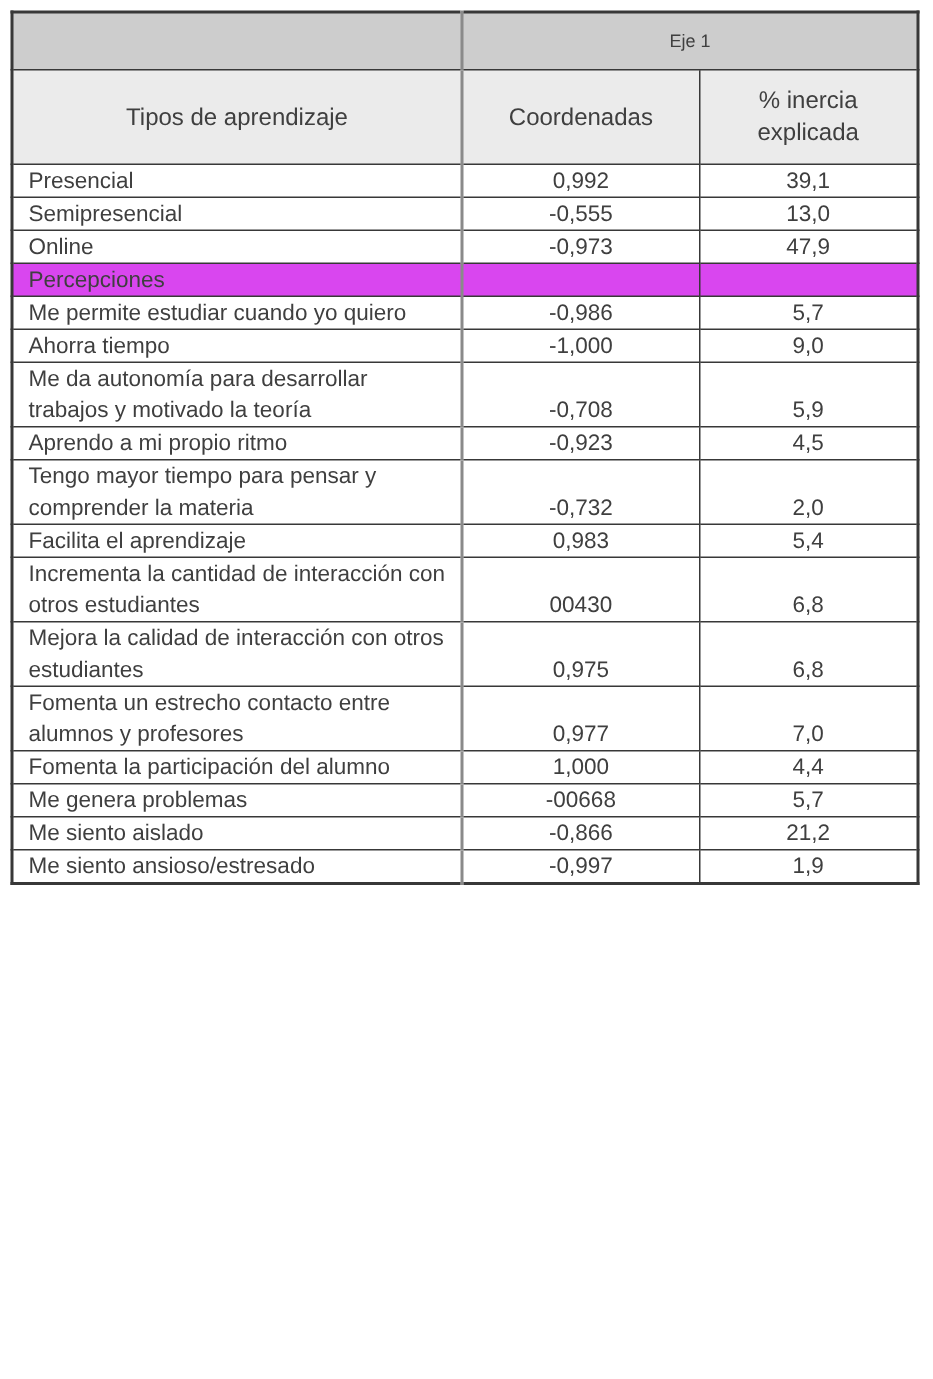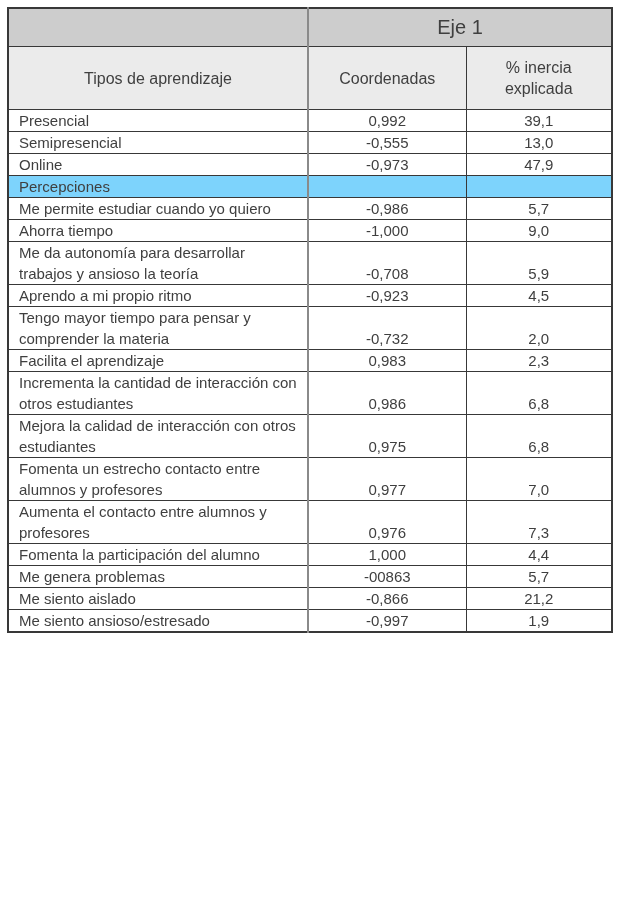--- a/index.html
+++ b/index.html
@@ -34,21 +34,21 @@
   }
   
   th.first, td.first {
     border-right: 2px solid #8a8a8a;
   }
 
   
   tr.axis-row th {
     background: #cdcdcd;
     height: 35px;
-    font-size: 20px;
+    font-size: 12px;
     text-align: center;
     vertical-align: middle;
   }
   
   tr.cols-row th {
     background: #ebebeb;
     height: 54px;
     font-size: 16px;
     text-align: center;
     vertical-align: middle;
@@ -57,21 +57,21 @@
 
   td {
     vertical-align: bottom;
     padding: 0 10px;
     background: #ffffff;
   }
   td.c-label { text-align: left; }
   td.c-coord, td.c-inercia { text-align: center; }
 
   tr.section td {
-    background: #7dd3fc;
+    background: #d946ef;
     height: 21px;
   }
 </style>
 </head>
 <body>
 
 <table class="ca-table">
   <colgroup>
     <col class="c1">
       <col class="c2">
@@ -113,67 +113,62 @@
     <td class="c-label first">Me permite estudiar cuando yo quiero</td>
     <td class="c-coord">-0,986</td>
     <td class="c-inercia">5,7</td>
   </tr>
       <tr>
     <td class="c-label first">Ahorra tiempo</td>
     <td class="c-coord">-1,000</td>
     <td class="c-inercia">9,0</td>
   </tr>
       <tr>
-    <td class="c-label first">Me da autonomía para desarrollar trabajos y ansioso la teoría</td>
+    <td class="c-label first">Me da autonomía para desarrollar trabajos y motivado la teoría</td>
     <td class="c-coord">-0,708</td>
     <td class="c-inercia">5,9</td>
   </tr>
       <tr>
     <td class="c-label first">Aprendo a mi propio ritmo</td>
     <td class="c-coord">-0,923</td>
     <td class="c-inercia">4,5</td>
   </tr>
       <tr>
     <td class="c-label first">Tengo mayor tiempo para pensar y comprender la materia</td>
     <td class="c-coord">-0,732</td>
     <td class="c-inercia">2,0</td>
   </tr>
       <tr>
     <td class="c-label first">Facilita el aprendizaje</td>
     <td class="c-coord">0,983</td>
-    <td class="c-inercia">2,3</td>
+    <td class="c-inercia">5,4</td>
   </tr>
       <tr>
     <td class="c-label first">Incrementa la cantidad de interacción con otros estudiantes</td>
-    <td class="c-coord">0,986</td>
+    <td class="c-coord">00430</td>
     <td class="c-inercia">6,8</td>
   </tr>
       <tr>
     <td class="c-label first">Mejora la calidad de interacción con otros estudiantes</td>
     <td class="c-coord">0,975</td>
     <td class="c-inercia">6,8</td>
   </tr>
       <tr>
     <td class="c-label first">Fomenta un estrecho contacto entre alumnos y profesores</td>
     <td class="c-coord">0,977</td>
     <td class="c-inercia">7,0</td>
   </tr>
       <tr>
-    <td class="c-label first">Aumenta el contacto entre alumnos y profesores</td>
-    <td class="c-coord">0,976</td>
-    <td class="c-inercia">7,3</td>
-  </tr>
-      <tr>
     <td class="c-label first">Fomenta la participación del alumno</td>
     <td class="c-coord">1,000</td>
     <td class="c-inercia">4,4</td>
   </tr>
       <tr>
     <td class="c-label first">Me genera problemas</td>
-    <td class="c-coord">-00863</td>
+    <td class="c-coord">-00668</td>
     <td class="c-inercia">5,7</td>
   </tr>
       <tr>
     <td class="c-label first">Me siento aislado</td>
     <td class="c-coord">-0,866</td>
     <td class="c-inercia">21,2</td>
   </tr>
       <tr>
     <td class="c-label first">Me siento ansioso/estresado</td>
     <td class="c-coord">-0,997</td>

